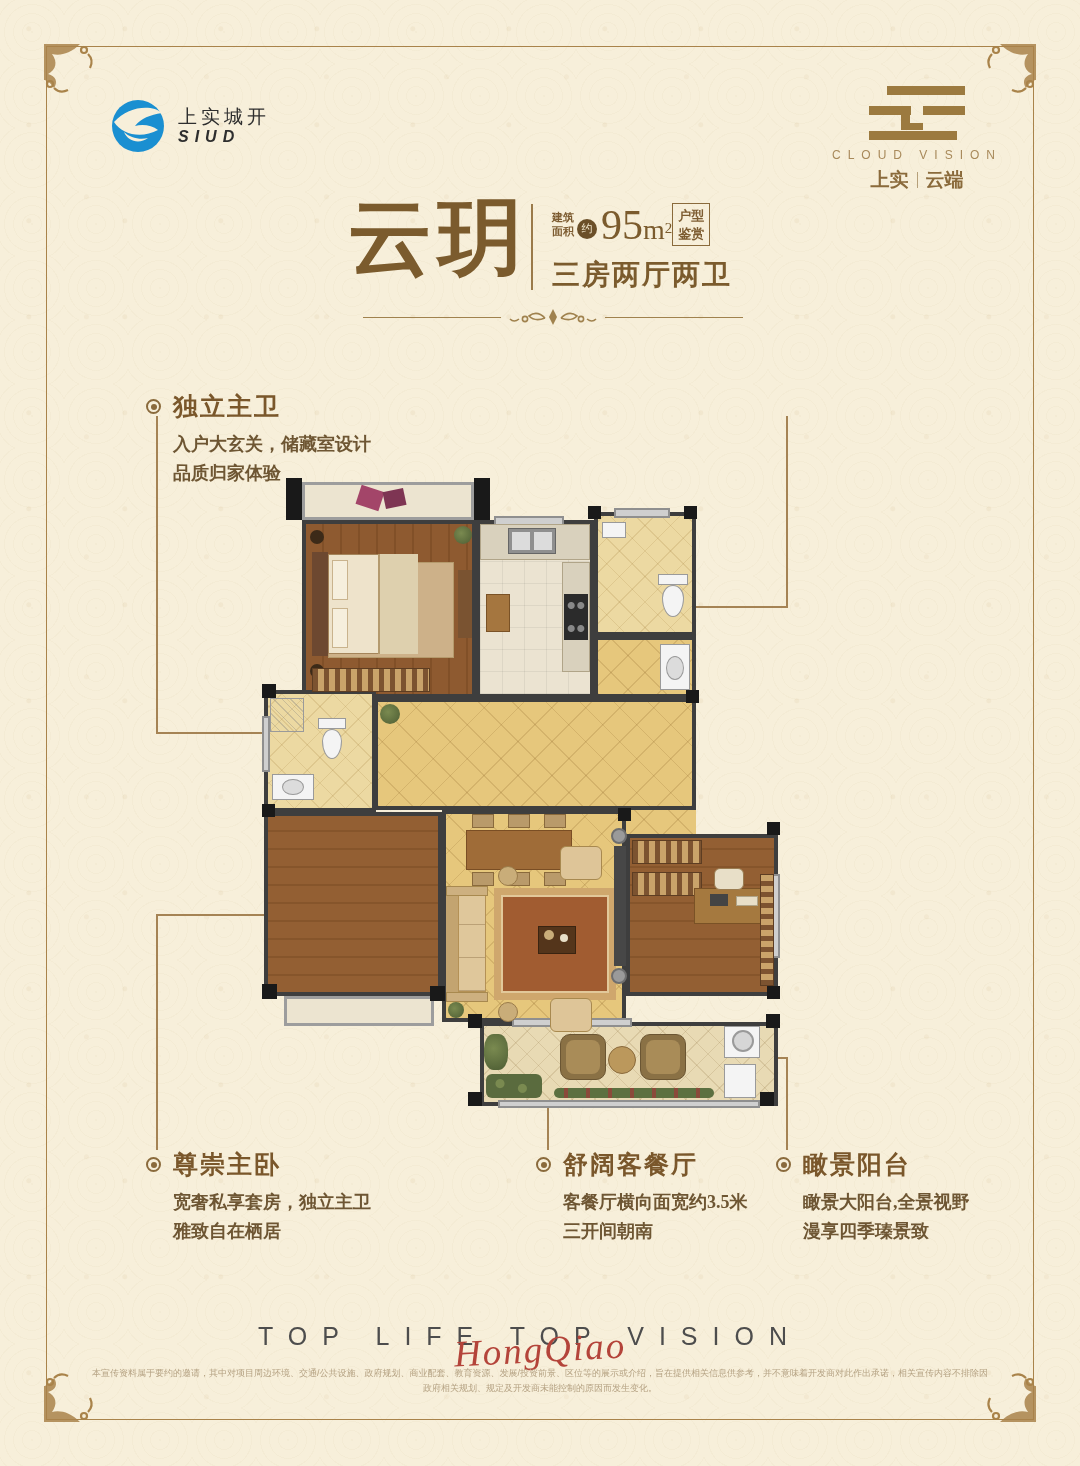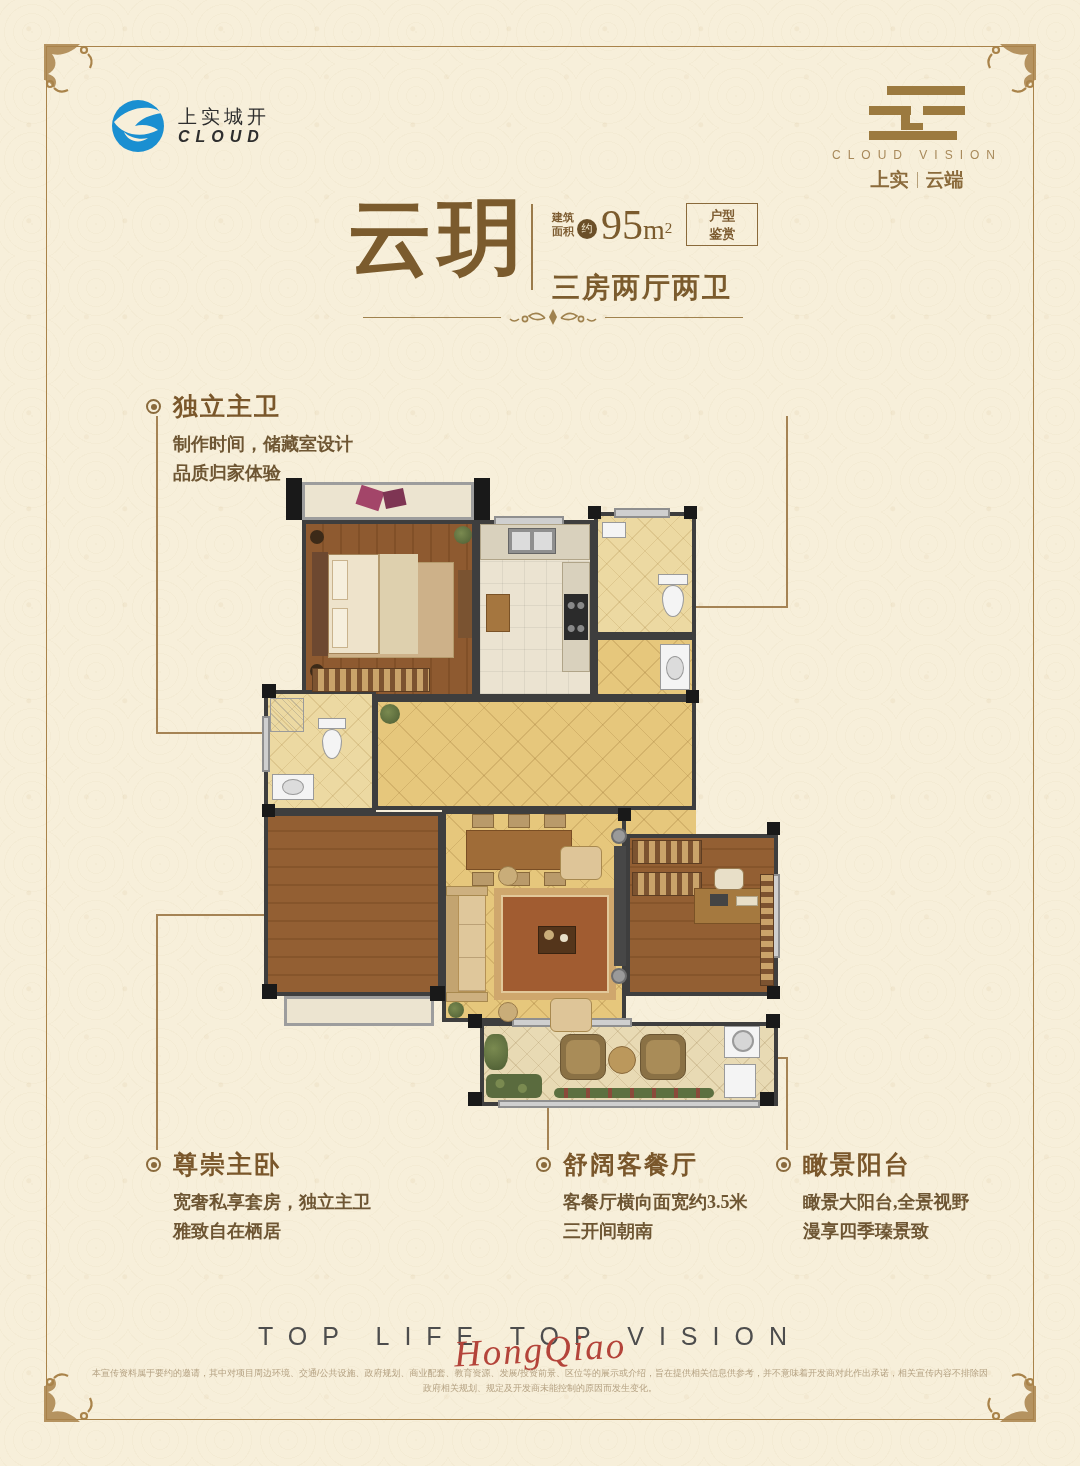--- a/index.html
+++ b/index.html
@@ -33,22 +33,22 @@
   
   .title-name{position:absolute;left:348px;top:196px;font-size:84px;font-weight:bold;color:#7b5b2d;letter-spacing:6px;line-height:1.0;}
   .title-vline{position:absolute;left:531px;top:204px;width:1.5px;height:86px;background:#9a7a4a;}
   .spec{position:absolute;left:552px;top:203px;width:210px;}
   .spec-row1{display:flex;align-items:center;}
   .area-label{font-size:11px;font-weight:bold;line-height:1.25;color:#7d5c31;}
   .approx{width:20px;height:20px;border-radius:50%;background:#6b4f28;color:#f3e9cf;font-size:11px;display:flex;align-items:center;justify-content:center;margin:8px 4px 0 3px;}
   .area-num{font-size:42px;color:#7b5b2d;line-height:1;}
   .area-unit{font-size:28px;color:#7b5b2d;}
   .area-sup{font-size:15px;color:#7b5b2d;vertical-align:super;}
-  .badge{margin-left:14px;border:1px solid #8a6a3b;padding:3px 22px;font-size:13px;line-height:1.35;font-weight:bold;color:#7d5c31;text-align:center;}
-  .spec-row2{margin-top:23px;font-size:28px;font-weight:bold;letter-spacing:2px;color:#7b5b2d;white-space:nowrap;}
+  .badge{border:1px solid #8a6a3b;padding:3px 5px;font-size:13px;line-height:1.35;font-weight:bold;color:#7d5c31;text-align:center;}
+  .spec-row2{margin-top:10px;font-size:28px;font-weight:bold;letter-spacing:2px;color:#7b5b2d;white-space:nowrap;}
   
   .divider{position:absolute;left:363px;top:306px;width:380px;height:24px;}
   .divider .line{position:absolute;top:11px;width:138px;height:1.2px;background:#a0824e;}
   .divider .l{left:0;} .divider .r{right:0;}
   .divider svg{position:absolute;left:142px;top:0;width:96px;height:24px;color:#a0824e;}
   
   .callout{position:absolute;width:300px;}
   .callout .head{display:flex;align-items:center;gap:12px;}
   .bullet{width:11px;height:11px;border:2px solid #8a6a3c;border-radius:50%;position:relative;flex:none;}
   .bullet::after{content:"";position:absolute;left:2.5px;top:2.5px;width:6px;height:6px;border-radius:50%;background:#8a6a3c;}
@@ -128,21 +128,21 @@
   </div>
 
   <div class="siud">
     <svg class="siud-icon" viewBox="0 0 56 56">
       <circle cx="28" cy="28" r="26" fill="#1a8fd1"></circle>
       <path d="M4 24 C18 8 42 6 52 15 C40 17 31 20 25 28 C32 26 42 27 48 32 C33 40 13 38 4 24 Z" fill="#f7efda"></path>
       <path d="M14 34 C20 40 30 42 38 40 C30 46 18 44 14 34 Z" fill="#f7efda"></path>
     </svg>
     <div class="siud-text">
       <span class="siud-cn">上实城开</span>
-      <span class="siud-en">CLOUD</span>
+      <span class="siud-en">SIUD</span>
     </div>
   </div>
 
   <div class="cloud">
     <svg class="cloud-mark" viewBox="0 0 96 54" fill="#9c7a3f">
       <rect x="18" y="0" width="78" height="9"></rect>
       <rect x="0" y="20" width="42" height="9"></rect>
       <rect x="32" y="29" width="9" height="12"></rect>
       <rect x="32" y="37" width="22" height="7"></rect>
       <rect x="54" y="20" width="42" height="9"></rect>
@@ -184,21 +184,21 @@
         <circle cx="76" cy="13" r="2.6"></circle>
       <path d="M14 13 q-5 4 -9 0 M82 13 q5 4 9 0"></path>
     </svg>
   </div>
 
   <div class="callout" style="left:146px;top:390px;">
     <div class="head">
         <span class="bullet"></span>
       <h3>独立主卫</h3>
       </div>
-    <p><span>制作时间，储藏室设计</span><br><span>品质归家体验</span></p>
+    <p><span>入户大玄关，储藏室设计</span><br><span>品质归家体验</span></p>
   </div>
   <div class="callout" style="left:146px;top:1148px;">
     <div class="head">
         <span class="bullet"></span>
       <h3>尊崇主卧</h3>
       </div>
     <p><span>宽奢私享套房，独立主卫</span><br><span>雅致自在栖居</span></p>
   </div>
   <div class="callout" style="left:536px;top:1148px;">
     <div class="head">

